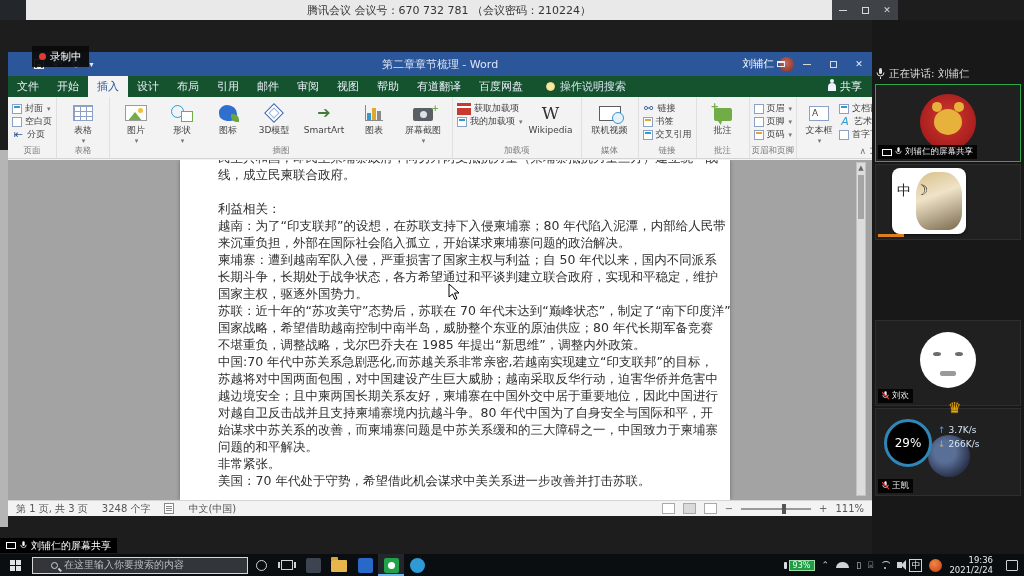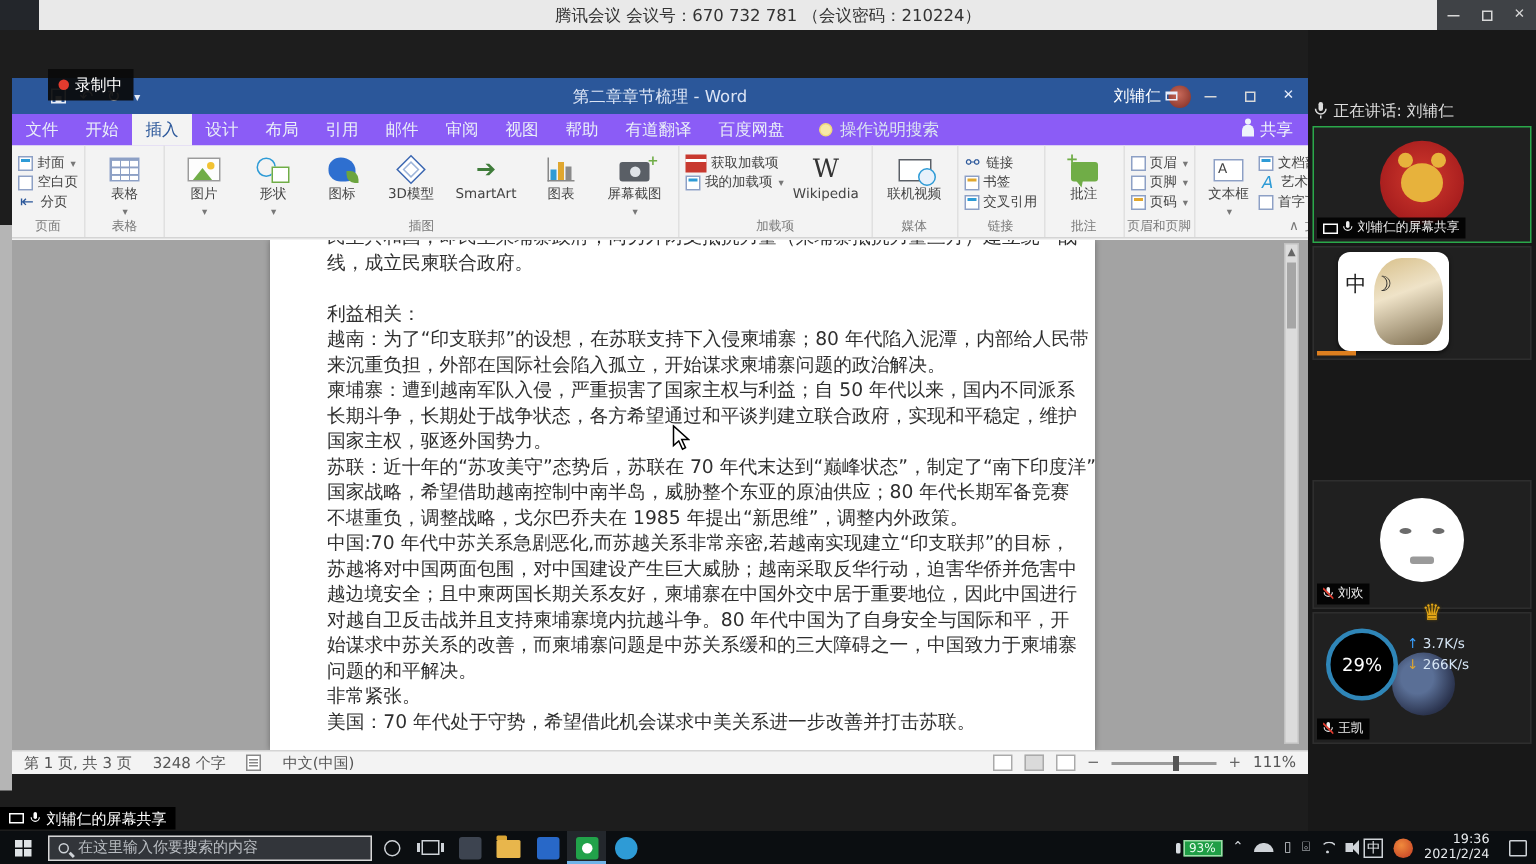--- a/index.html
+++ b/index.html
@@ -1,21 +1,21 @@
 <!DOCTYPE html>
 <html><head>
 <meta charset="utf-8">
 <style>
   * { margin:0; padding:0; box-sizing:border-box; }
   html,body { width:1024px; height:576px; overflow:hidden; background:#000;
     font-family:"DejaVu Sans","Liberation Sans",sans-serif; }
   #screen { position:relative; width:1024px; height:576px; background:#1d1d1d; overflow:hidden; }
 
   
-  .topbar { position:absolute; left:0; top:0; width:1024px; height:20px; background:#e9e9e9; }
+  .topbar { position:absolute; left:0; top:0; width:898px; height:20px; background:#e9e9e9; }
   .topbar-appicon { position:absolute; left:0; top:0; width:26px; height:20px; background:#23262b; }
   .topbar-title { position:absolute; left:0; right:0; top:3px; text-align:center; font-size:11px; color:#333; }
   .topbar-controls { position:absolute; right:0; top:0; width:66px; height:20px; background:#3f4246; display:flex; }
   .tc-btn { flex:1; display:flex; align-items:center; justify-content:center; color:#d8d8d8; font-size:9px; }
   .g-min i { display:block; width:8px; height:1px; background:#d8d8d8; }
   .g-max i { display:block; width:7px; height:7px; border:1px solid #d8d8d8; }
 
   
   .panel { position:absolute; left:872px; top:20px; width:152px; height:536px; background:#181818; }
   .panel-header { position:absolute; left:4px; top:46px; height:16px; display:flex; align-items:center; gap:4px; color:#ddd; font-size:10.5px; }
@@ -51,21 +51,21 @@
   .w-title { position:absolute; left:0; right:0; top:5px; text-align:center; font-size:11px; color:#dbe4f5; }
   .w-user { position:absolute; right:78px; top:0; height:24px; display:flex; align-items:center; gap:5px; font-size:10.5px; color:#fff; }
   .w-user .uav { width:15px; height:15px; border-radius:50%; background:radial-gradient(circle at 45% 40%, #c96a5a, #7c2a22); }
   .w-controls { position:absolute; right:0; top:0; height:24px; display:flex; }
   .w-controls .tc-btn { width:26px; color:#e8eefc; }
   .g-ribopt i { display:block; width:8px; height:6px; border:1px solid #e8eefc; border-top-width:2px; }
 
   .recbadge { position:absolute; left:24px; top:-6px; height:21px; background:rgba(10,10,10,.92); color:#fff; font-size:10.5px; display:flex; align-items:center; gap:4px; padding:0 7px; z-index:5; }
   .recdot { width:7px; height:7px; border-radius:50%; background:#e23b2e; }
 
-  .w-tabs { position:absolute; left:0; top:24px; width:100%; height:21px; background:#8b5cf6; display:flex; align-items:stretch; font-size:11px; color:#e9eef8; }
+  .w-tabs { position:absolute; left:0; top:24px; width:100%; height:21px; background:#14532d; display:flex; align-items:stretch; font-size:11px; color:#e9eef8; }
   .tab { padding:0 9px; display:flex; align-items:center; }
   .tab.active { background:#f3f3f3; color:#2b579a; }
   .tellme { margin-left:14px; display:flex; align-items:center; gap:5px; color:#dbe5f1; }
   .bulb { width:9px; height:9px; border-radius:50%; border:1px solid #f0d97c; background:#f7e9a8; }
   .share-btn { margin-left:auto; margin-right:10px; display:flex; align-items:center; gap:4px; color:#eef3fb; }
   .person { width:8px; height:8px; border-radius:50% 50% 0 0; background:#eef3fb; position:relative; }
   .person:before { content:""; position:absolute; left:2px; top:-4px; width:4px; height:4px; border-radius:50%; background:#eef3fb; }
 
   .ribbon { position:absolute; left:0; top:45px; width:100%; height:62px; background:#f3f3f3; border-bottom:1px solid #d4d4d4; display:flex; }
   .rgroup { position:relative; border-right:1px solid #e0e0e0; padding:3px 4px 12px 4px; display:flex; align-items:flex-start; gap:2px; }
@@ -130,21 +130,21 @@
   .proof { width:10px; height:11px; border:1px solid #888; background:#fff; position:relative; }
   .proof:after { content:""; position:absolute; left:1px; top:2px; width:6px; height:1px; background:#888; box-shadow:0 2px 0 #888, 0 4px 0 #888; }
 
   
   .sharebar { position:absolute; left:0; top:538px; height:15px; background:#000; color:#fff; font-size:10px; display:flex; align-items:center; gap:4px; padding:0 6px; z-index:6; }
   .mon { width:10px; height:7px; border:1px solid #fff; }
   .taskbar { position:absolute; left:0; top:554px; width:1024px; height:22px; background:#0b0e11; display:flex; align-items:center; z-index:7; }
   .start { width:30px; height:22px; display:flex; align-items:center; justify-content:center; }
   .winlogo { width:11px; height:11px; display:grid; grid-template-columns:5px 5px; grid-template-rows:5px 5px; gap:1px; }
   .winlogo i { background:#dfe3e6; }
-  .searchbox { width:216px; height:17px; border:1px solid #d7d7d7; background:#32353a; color:#b9bdc2; font-size:10px; display:flex; align-items:center; gap:6px; padding:0 6px; margin-left:2px; }
+  .searchbox { width:216px; height:17px; border:1px solid #d7d7d7; background:#32353a; color:#b9bdc2; font-size:10px; display:flex; align-items:center; gap:6px; padding:0 18px; margin-left:2px; }
   .mag { width:7px; height:7px; border:1.5px solid #cfd3d8; border-radius:50%; position:relative; flex:0 0 auto; }
   .mag:after { content:""; position:absolute; left:6px; top:6px; width:4px; height:1.5px; background:#cfd3d8; transform:rotate(45deg); }
   .tb-ic { width:26px; height:22px; display:flex; align-items:center; justify-content:center; }
   .cortana { width:11px; height:11px; border-radius:50%; border:1.5px solid #cfd3d8; }
   .tview { width:12px; height:10px; border:1px solid #cfd3d8; position:relative; }
   .tview:before,.tview:after { content:""; position:absolute; top:1px; width:2px; height:6px; background:#cfd3d8; }
   .tview:before{ left:-4px; } .tview:after{ right:-4px; }
   .appic { width:15px; height:15px; border-radius:2px; }
   .app-dark { background:#3d4450; }
   .folder { width:16px; height:12px; background:#e8b64c; border-radius:1px; position:relative; margin-top:2px; }

